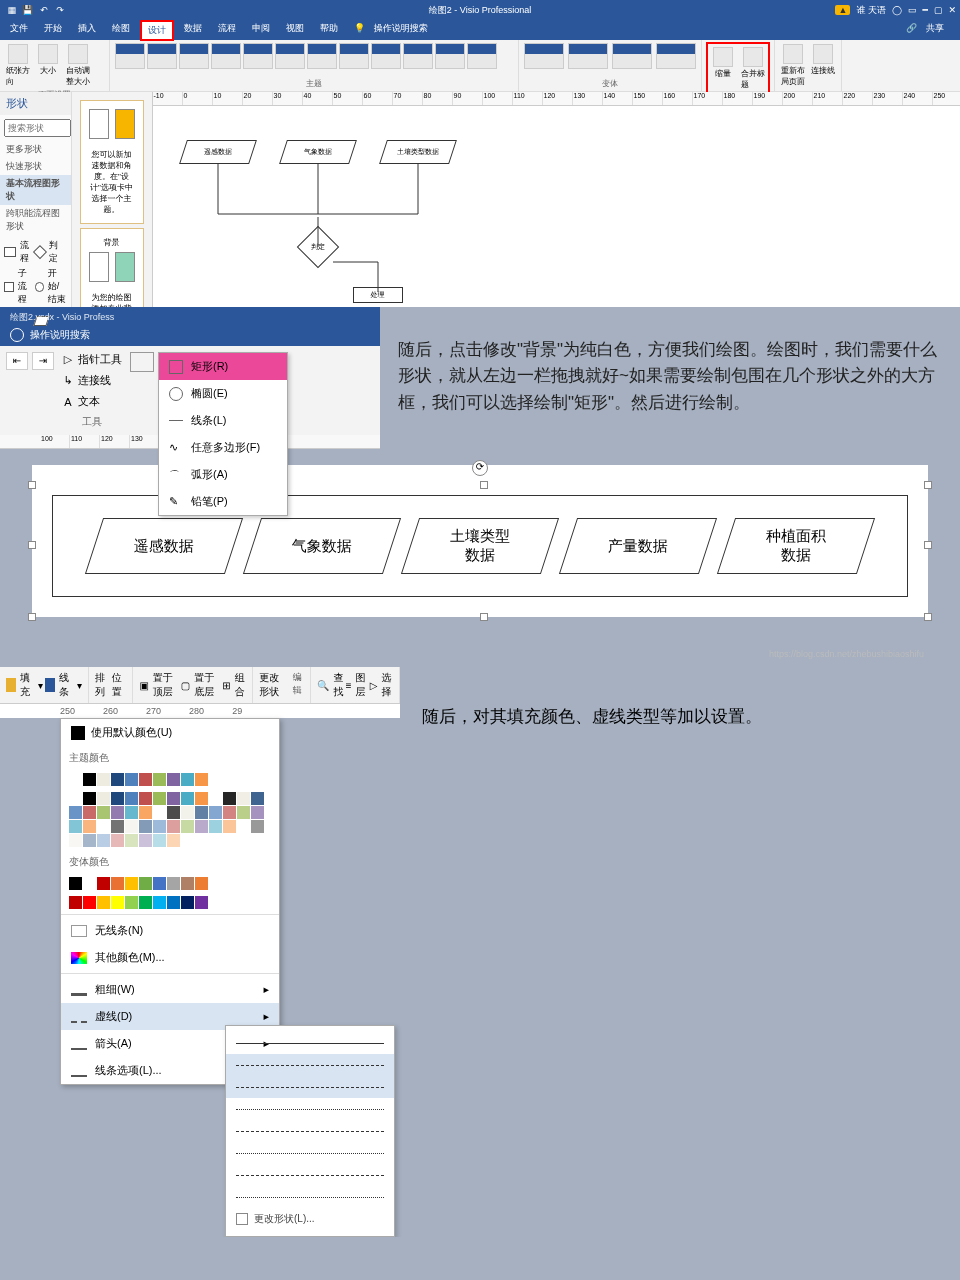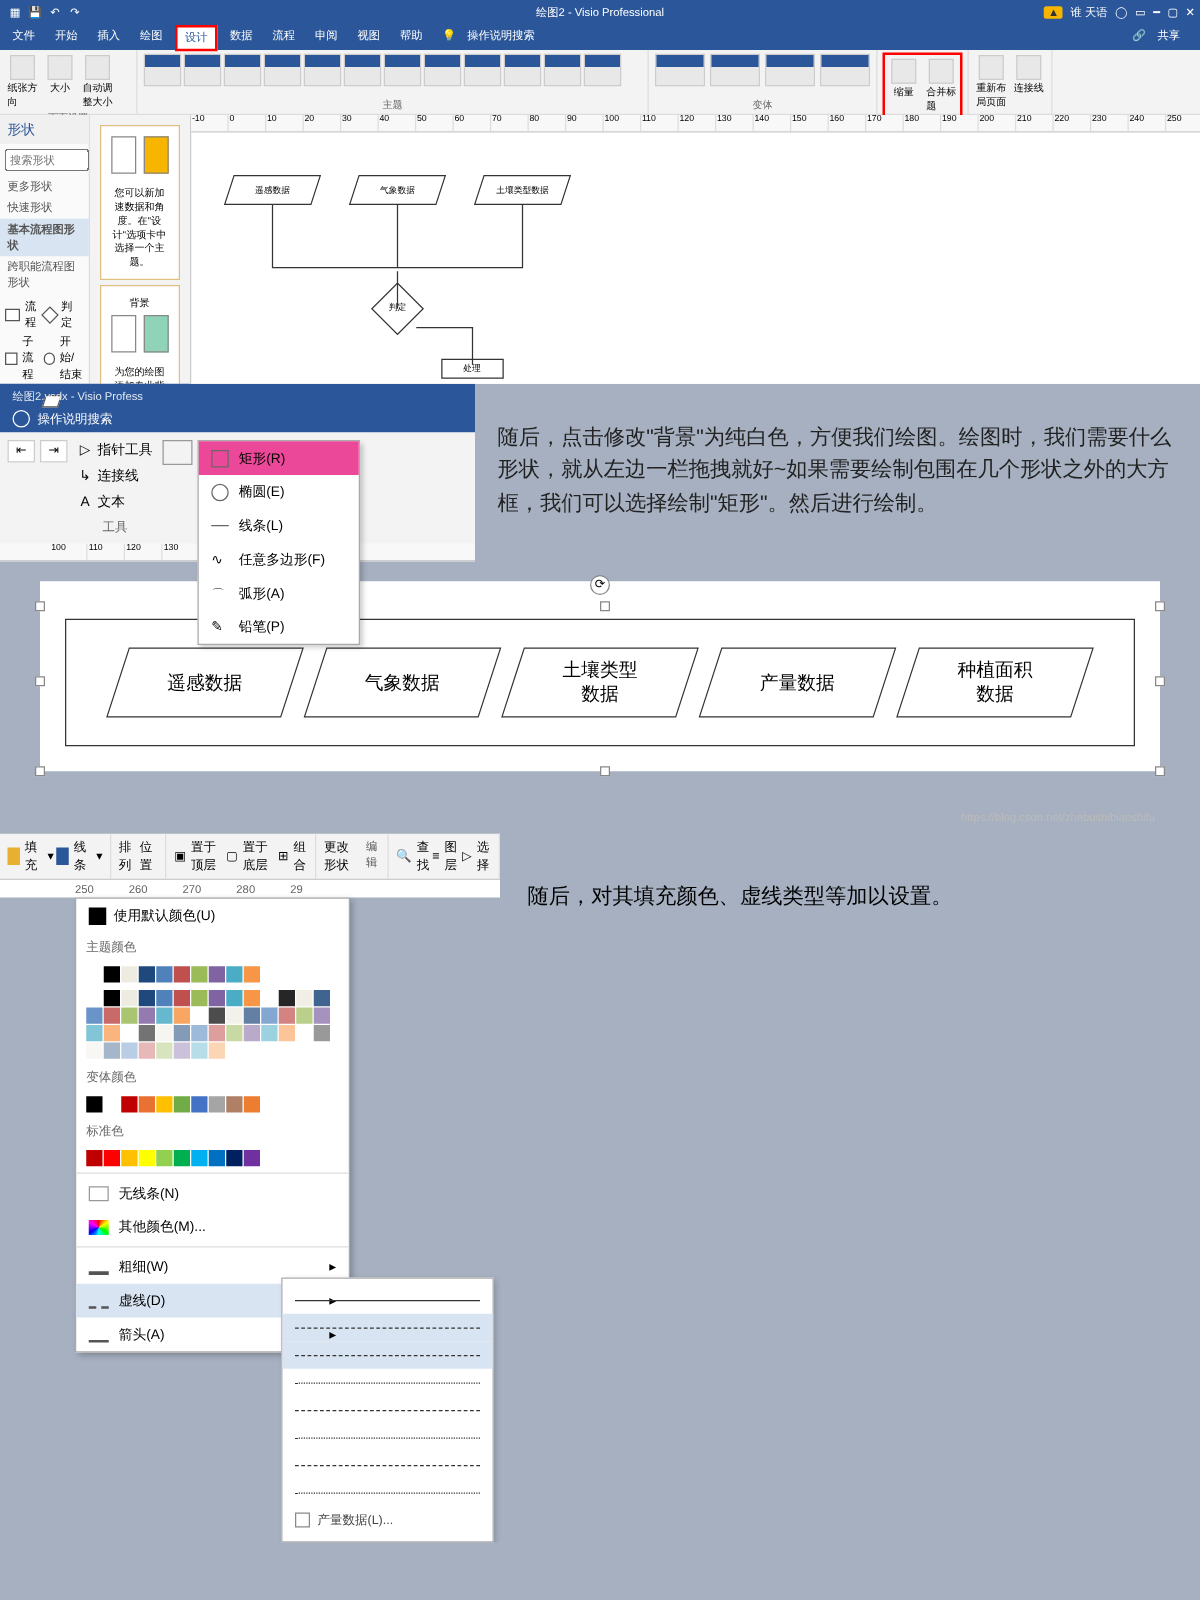--- a/index.html
+++ b/index.html
@@ -556,21 +556,20 @@
           <span style="background: rgb(255, 255, 255);"></span>
           <span style="background: rgb(192, 0, 0);"></span>
           <span style="background: rgb(233, 113, 50);"></span>
           <span style="background: rgb(255, 192, 0);"></span>
           <span style="background: rgb(112, 173, 71);"></span>
           <span style="background: rgb(68, 114, 196);"></span>
           <span style="background: rgb(165, 165, 165);"></span>
           <span style="background: rgb(176, 128, 102);"></span>
           <span style="background: rgb(237, 125, 49);"></span>
         </div>
-      <div class="head">标准色</div>
       <div class="palette" id="pal-std">
           <span style="background: rgb(192, 0, 0);"></span>
           <span style="background: rgb(255, 0, 0);"></span>
           <span style="background: rgb(255, 192, 0);"></span>
           <span style="background: rgb(255, 255, 0);"></span>
           <span style="background: rgb(146, 208, 80);"></span>
           <span style="background: rgb(0, 176, 80);"></span>
           <span style="background: rgb(0, 176, 240);"></span>
           <span style="background: rgb(0, 112, 192);"></span>
           <span style="background: rgb(0, 32, 96);"></span>
@@ -594,20 +593,24 @@
       <div class="row active">
           <span class="ric" style="border-bottom:2px dashed #555"></span>
           <span>虚线(D)</span>
           <span style="margin-left:auto">▸</span>
         </div>
       <div class="row">
           <span class="ric"></span>
           <span>箭头(A)</span>
           <span style="margin-left:auto">▸</span>
         </div>
+      <div class="row">
+          <span class="ric"></span>
+          <span>线条选项(L)...</span>
+        </div>
     </div>
 
     <div class="dashmenu">
       <div>
           <span class="line"></span>
         </div>
       <div class="active">
           <span class="line d1" style="border-top-style:dashed"></span>
         </div>
       <div class="active">
@@ -623,18 +626,18 @@
           <span class="line d2"></span>
         </div>
       <div>
           <span class="line d1"></span>
         </div>
       <div>
           <span class="line d2"></span>
         </div>
       <div class="more">
           <span class="mic"></span>
-          <span>产量数据(L)...</span>
+          <span>更改形状(L)...</span>
         </div>
     </div>
   </div>
   <div class="note4">随后，对其填充颜色、虚线类型等加以设置。</div>
 </div>
 
 </body></html>

